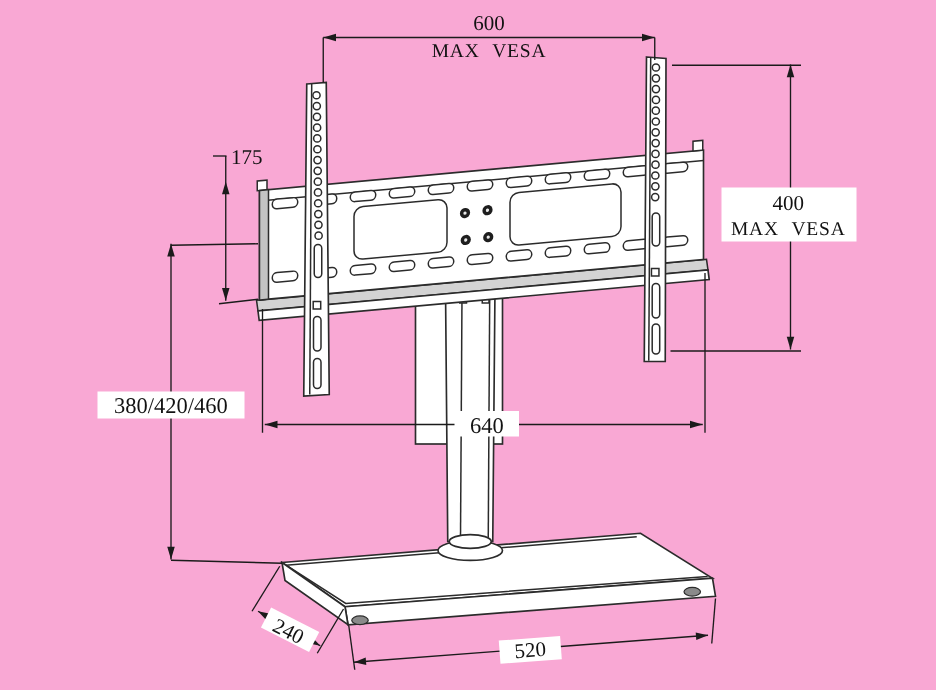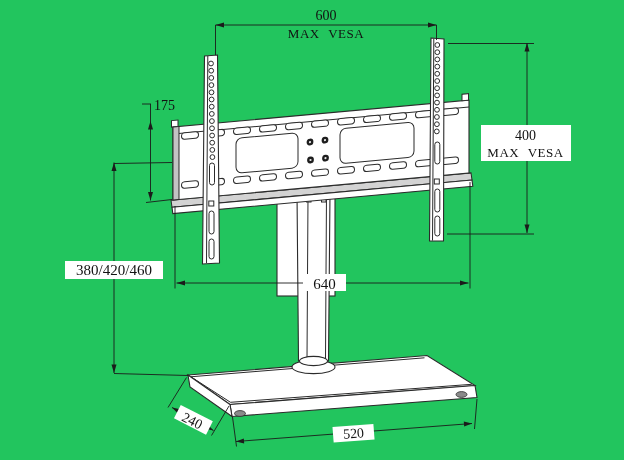--- a/index.html
+++ b/index.html
@@ -1,16 +1,16 @@
 <!DOCTYPE html>
 <html><head>
 <meta charset="utf-8">
 <style>
   html,body{margin:0;padding:0;background:#ffffff;}
-  .stage{position:relative;width:624px;height:460px;background:#22c55e;overflow:hidden;}
+  .stage{position:relative;width:624px;height:460px;background:#f9a8d4;overflow:hidden;}
   svg{display:block;}
   svg text{font-family:"Liberation Serif","DejaVu Serif",serif;fill:#121212;}
   .ln{stroke:#2b2b2b;stroke-width:1;fill:none;}
   .part{stroke:#2b2b2b;stroke-width:1.1;fill:#ffffff;}
   .shade{stroke:#2b2b2b;stroke-width:1;fill:#d3d3d3;}
   .fold{stroke:#2b2b2b;stroke-width:1;fill:#c3c3c3;}
   .slot{stroke:#2b2b2b;stroke-width:1;fill:#ffffff;}
   .hole{stroke:#2b2b2b;stroke-width:1;fill:#ffffff;}
   .dhole{fill:#1e1e1e;stroke:none;}
   .dim{stroke:#1b1b1b;stroke-width:0.9;fill:none;}

